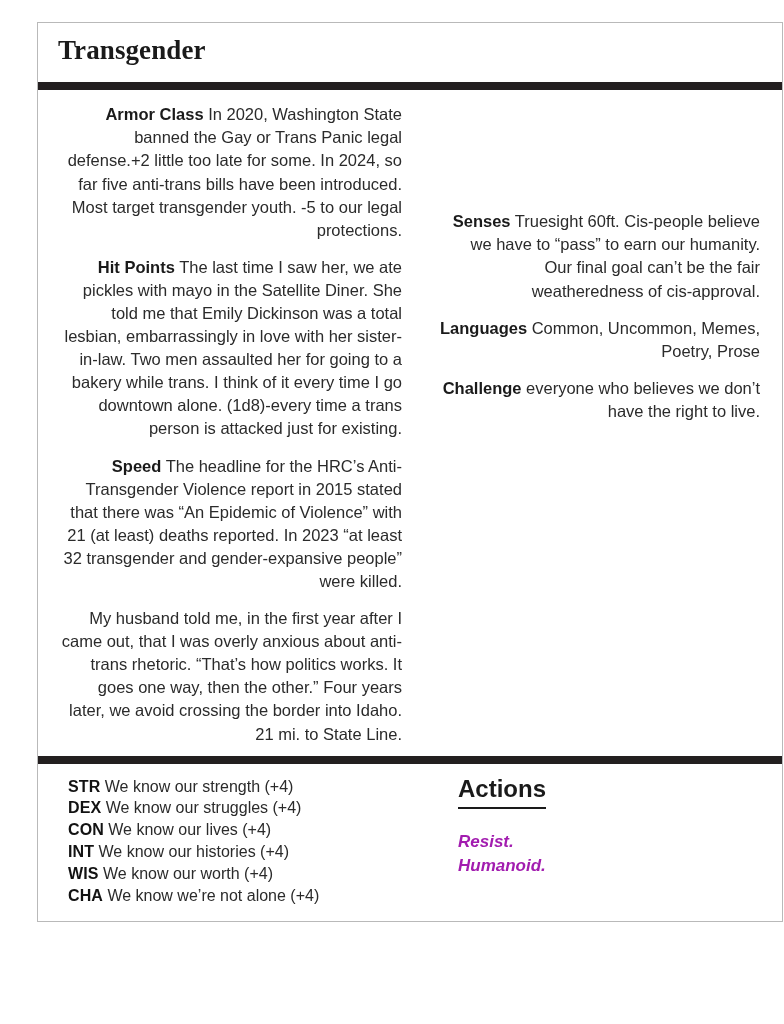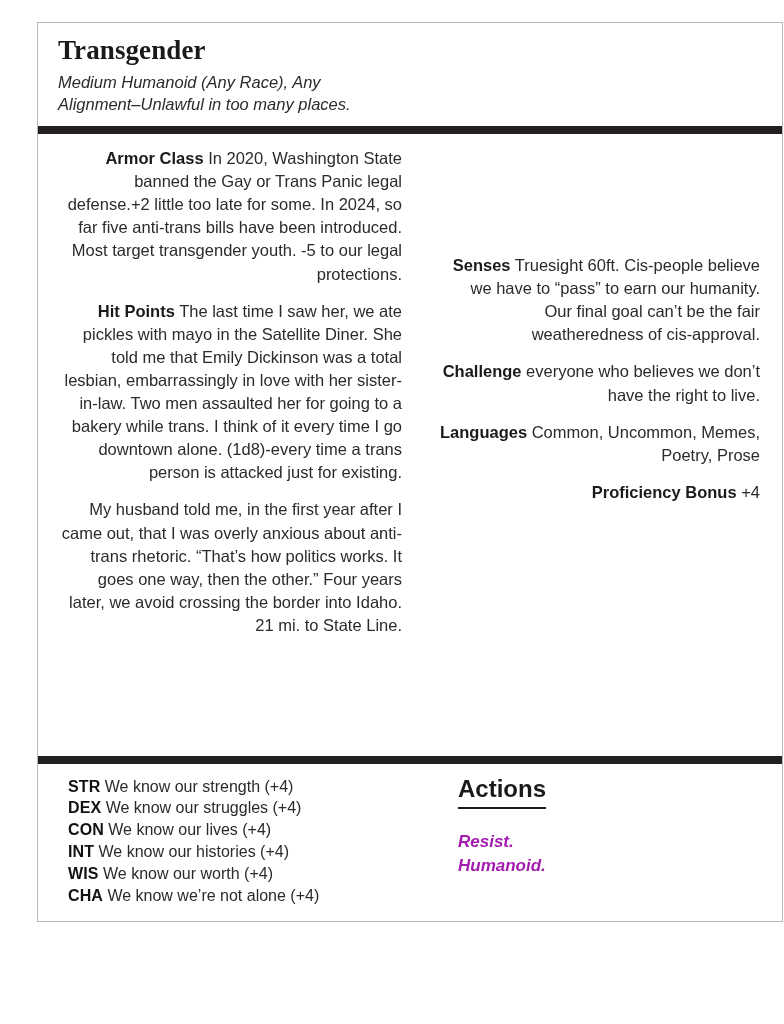--- a/index.html
+++ b/index.html
@@ -142,40 +142,39 @@
     margin-left: 6px;
   }
 </style>
 </head>
 <body>
 
 <div class="statblock">
 
   <div class="header">
     <h1 class="creature-name">Transgender</h1>
-    <p class="creature-meta">Medium Humanoid (Any Race), Any Alignment–Unlawful in too many places.</p>
   </div>
 
   <div class="bar"></div>
 
   <div class="body-cols">
 
     <div class="col col-left">
       <p class="entry"><b>Armor Class</b><span> In 2020, Washington State banned the Gay or Trans Panic legal defense.+2 little too late for some.
 In 2024, so far five anti-trans bills have been introduced. Most target transgender youth. -5 to our legal protections.</span></p>
       <p class="entry"><b>Hit Points</b><span> The last time I saw her, we ate pickles with mayo in the Satellite Diner. She told me that Emily Dickinson was a total lesbian, embarrassingly in love with her sister-in-law. Two men assaulted her for going to a bakery while trans. I think of it every time I go downtown alone. (1d8)-every time a trans person is attacked just for existing.</span></p>
+      <p class="entry"><b>Speed</b><span> The headline for the HRC’s Anti-Transgender Violence report in 2015 stated that there was “An Epidemic of Violence” with 21 (at least) deaths reported. In 2023 “at least 32 transgender and gender-expansive people” were killed.</span></p>
       <p class="entry"><b></b><span>My husband told me, in the first year after I came out, that I was overly anxious about anti-trans rhetoric. “That’s how politics works. It goes one way, then the other.” Four years later, we avoid crossing the border into Idaho. 21 mi. to State Line.</span></p>
     </div>
 
     <div class="col col-right">
       <div class="spacer-right"></div>
       <p class="entry"><b>Senses</b><span> Truesight 60ft. Cis-people believe we have to “pass” to earn our humanity. Our final goal can’t be the fair weatheredness of cis-approval.</span></p>
+      <p class="entry"><b>Languages</b><span> Common, Uncommon, Memes, Poetry, Prose</span></p>
       <p class="entry"><b>Challenge</b><span> everyone who believes we don’t have the right to live.</span></p>
-      <p class="entry"><b>Languages</b><span> Common, Uncommon, Memes, Poetry, Prose</span></p>
-      <p class="entry"><b>Proficiency Bonus</b><span> +4</span></p>
     </div>
 
   </div>
 
   <div class="bar"></div>
 
   <div class="bottom">
 
     <div class="bottom-left">
       <div class="ability-line"><b>STR</b><span> We know our strength (+4)</span></div>

